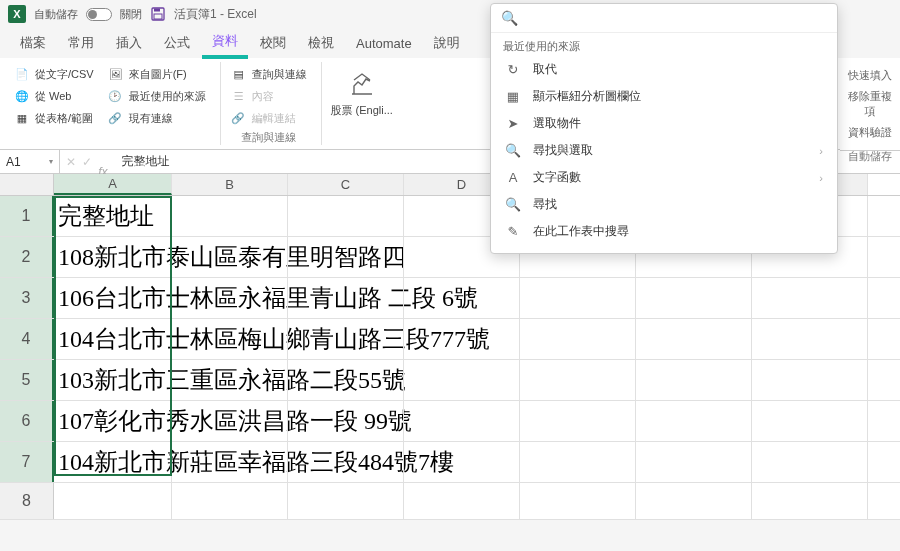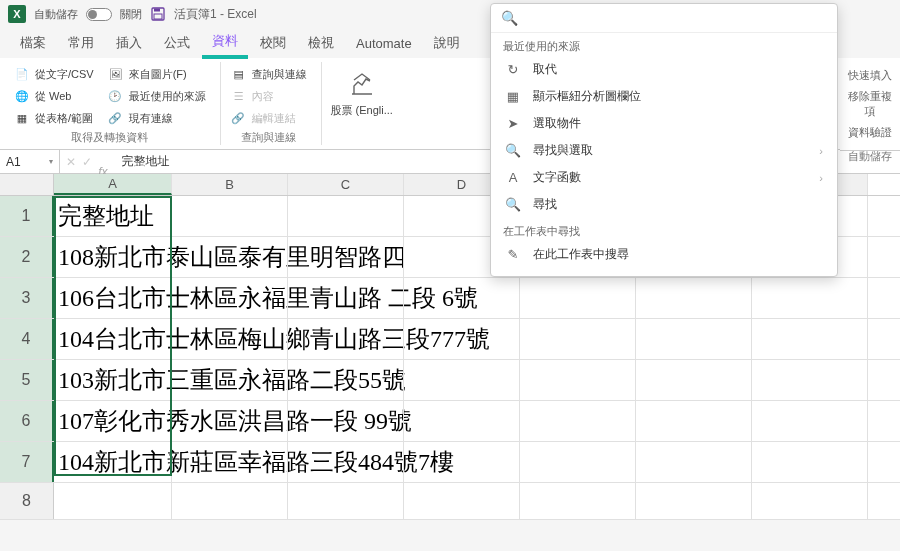--- a/index.html
+++ b/index.html
@@ -118,21 +118,20 @@
         <div class="small-btn">
             <span class="icn">🕑</span>
             <span>最近使用的來源</span>
           </div>
         <div class="small-btn">
             <span class="icn">🔗</span>
             <span>現有連線</span>
           </div>
       </div>
     </div>
-    <div class="group-label">取得及轉換資料</div>
   </div>
 
   <div class="group">
     <div class="group-body">
       <div class="col-btns">
         <div class="small-btn">
             <span class="icn">▤</span>
             <span>查詢與連線</span>
           </div>
         <div class="small-btn" style="color:#bbb;">
@@ -320,21 +319,20 @@
         </span>
         <span class="chevron">›</span>
       </div>
       <div class="sp-item">
         <span class="sp-left">
           <span class="icn">🔍</span>
           <span>尋找</span>
         </span>
       </div>
     </div>
-  <div class="sp-section">在工作表中尋找</div>
   <div id="sp3">
       <div class="sp-item">
         <span class="sp-left">
           <span class="icn">✎</span>
           <span>在此工作表中搜尋</span>
         </span>
       </div>
     </div>
 </div>
 

